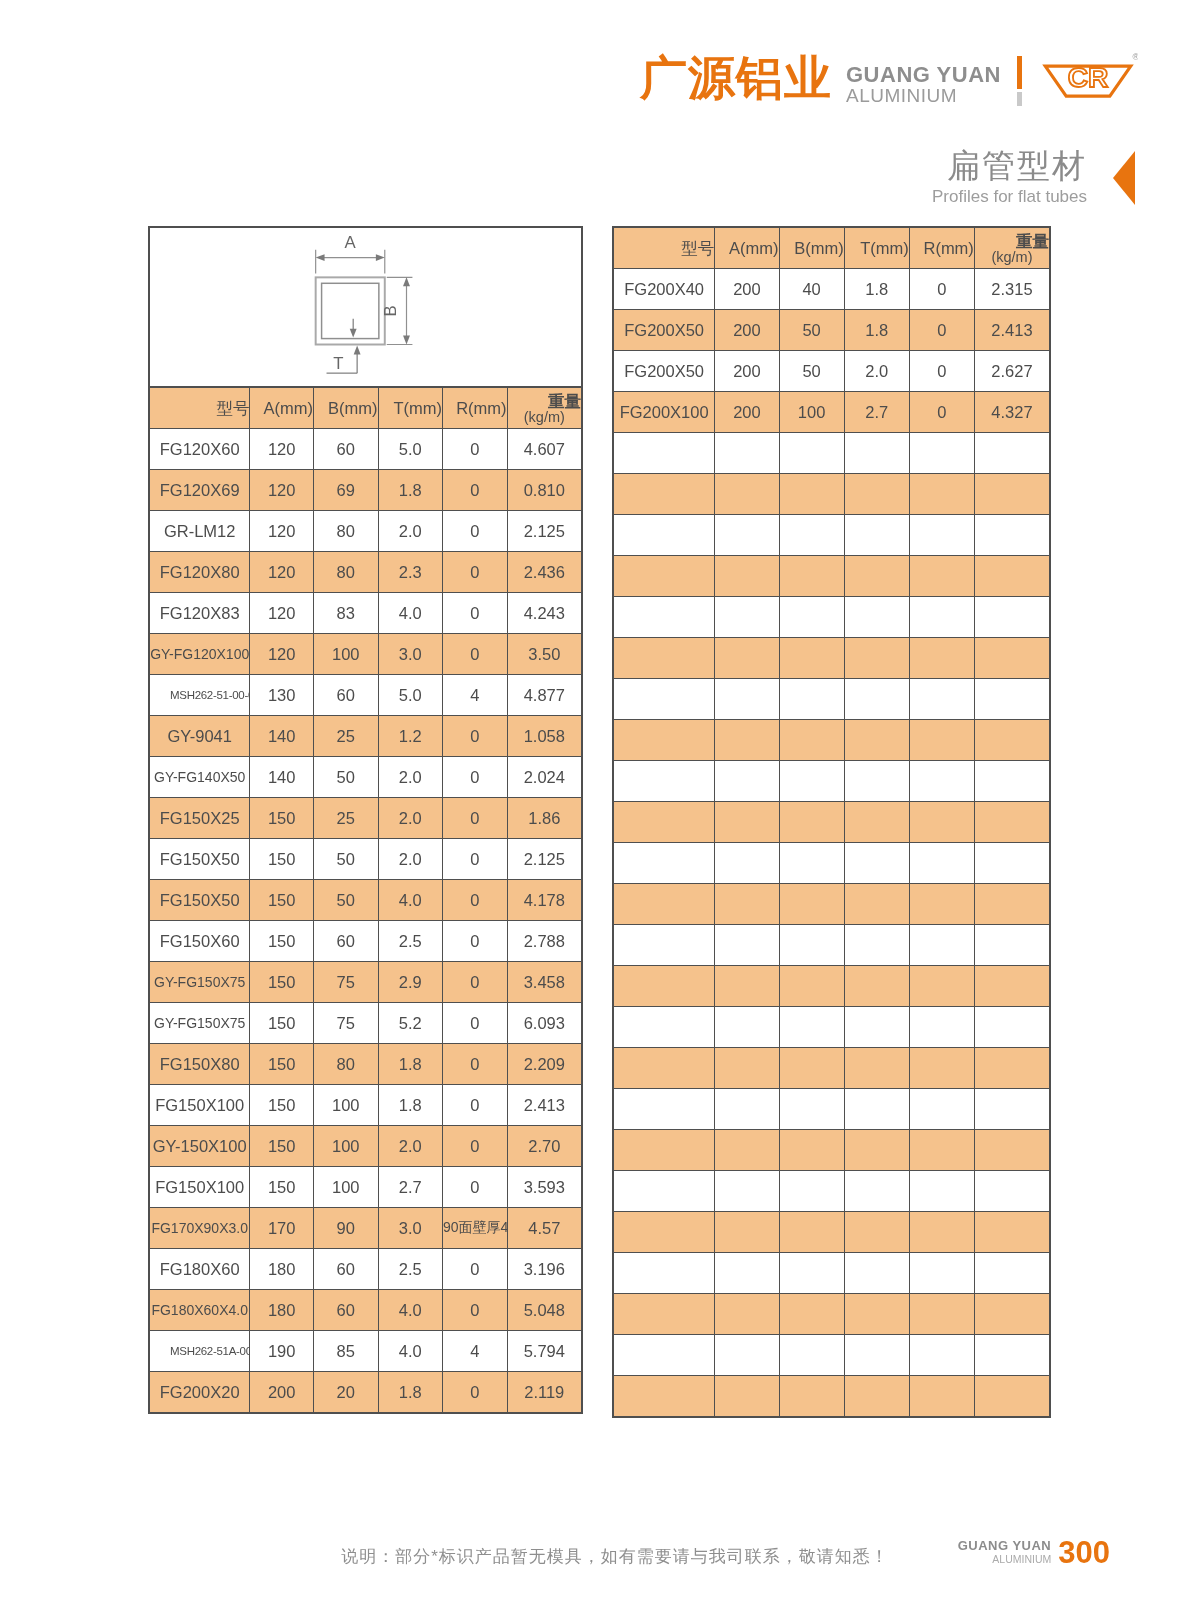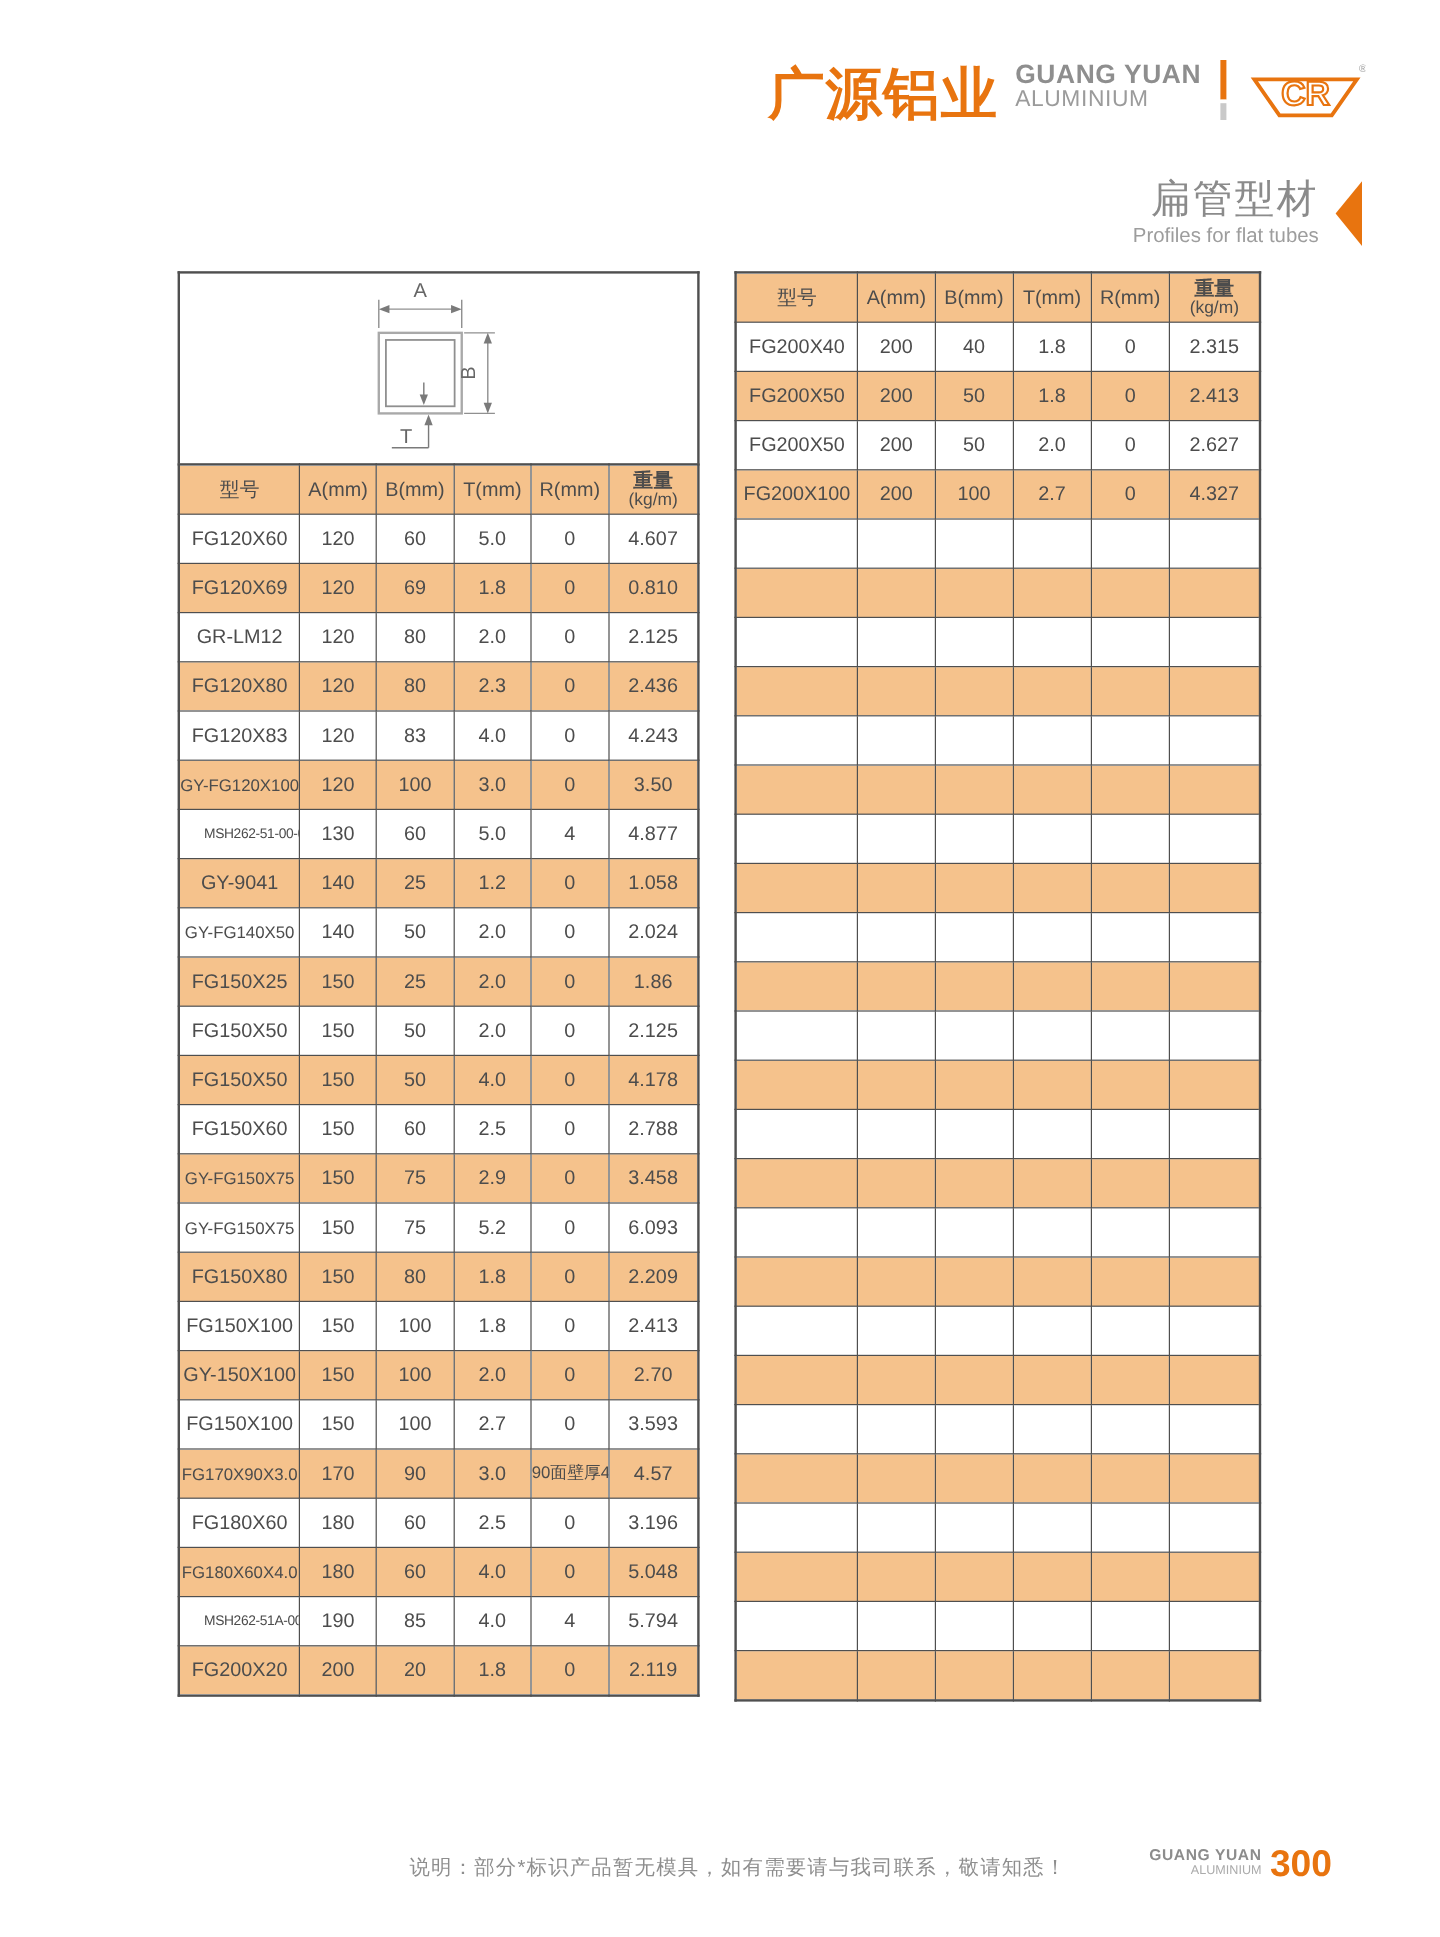--- a/index.html
+++ b/index.html
@@ -6,49 +6,49 @@
     --accent:#E8740F;
     --cell-fill:#F5C28C;
     --table-border:#4f4f4f;
   }
   html,body{margin:0;padding:0;background:#fff;}
   .page{
     position:relative;width:1200px;height:1614px;background:#fff;overflow:hidden;
     font-family:"Liberation Sans","DejaVu Sans",sans-serif;
   }
   
-  .brand{position:absolute;top:50px;left:640px;display:flex;align-items:flex-start;}
+  .brand{position:absolute;top:50px;left:640px;display:flex;align-items:flex-end;}
   .brand-cn{font-size:47px;font-weight:700;color:var(--accent);letter-spacing:1px;line-height:56px;white-space:nowrap;}
   .brand-en{margin-left:14px;display:flex;flex-direction:column;justify-content:center;}
   .brand-en .l1{font-size:22px;font-weight:700;color:#8e8e8e;letter-spacing:.5px;line-height:23px;}
   .brand-en .l2{font-size:19px;color:#9b9b9b;letter-spacing:.5px;line-height:20px;}
   .brand-divider{width:5px;height:50px;margin:0 16px;display:flex;flex-direction:column;}
   .brand-divider .d-top{flex:0 0 33px;background:var(--accent);}
   .brand-divider .d-gap{flex:0 0 3px;background:#fff;}
   .brand-divider .d-bot{flex:1;background:#c9c9c9;}
   .logo-mark{width:100px;height:56px;}
   
-  .section-title{position:absolute;top:148px;left:920px;width:215px;display:flex;align-items:center;justify-content:flex-end;}
+  .section-title{position:absolute;top:148px;left:920px;width:215px;display:flex;align-items:center;justify-content:flex-end;gap:12px;}
   .st-text{text-align:right;}
   .st-cn{font-size:33px;color:#8b8b8b;letter-spacing:2px;line-height:36px;white-space:nowrap;}
   .st-en{font-size:17px;color:#9d9d9d;margin-top:3px;white-space:nowrap;}
   .st-tri{width:0;height:0;margin-left:14px;
     border-right:22px solid var(--accent);
     border-top:27px solid transparent;
     border-bottom:27px solid transparent;}
   
   .left-col{position:absolute;left:148px;top:226px;width:435px;}
   .right-col{position:absolute;left:612px;top:226px;width:439px;}
   .diagram-box{box-sizing:border-box;height:160px;border:2px solid var(--table-border);border-bottom:none;background:#fff;}
   
   table{border-collapse:collapse;table-layout:fixed;width:100%;background:#fff;border:2px solid var(--table-border);}
   th,td{border:1px solid var(--table-border);text-align:center;vertical-align:middle;height:40px;padding:0;
         color:#4c4c4c;font-size:16.5px;overflow:hidden;white-space:nowrap;}
   th{background:var(--cell-fill);font-weight:400;}
-  th .h-main{line-height:18px;}
+  th .h-main{line-height:18px;text-align:right;}
   th:last-child .h-main{font-weight:700;}
   th .h-sub{font-size:14.5px;line-height:15px;}
   tbody tr:nth-child(even) td{background:var(--cell-fill);}
   td.s{font-size:14px;}
   td.xs{font-size:11.5px;letter-spacing:-.3px;padding-left:20px;}
   
   .foot-note{position:absolute;top:1545px;left:15px;width:1200px;text-align:center;
     font-size:17px;color:#8e8e8e;letter-spacing:1px;}
   .brand-footer{position:absolute;top:1537px;right:90px;display:flex;align-items:flex-start;}
   .bf-text{text-align:right;margin-right:7px;margin-top:2px;}

